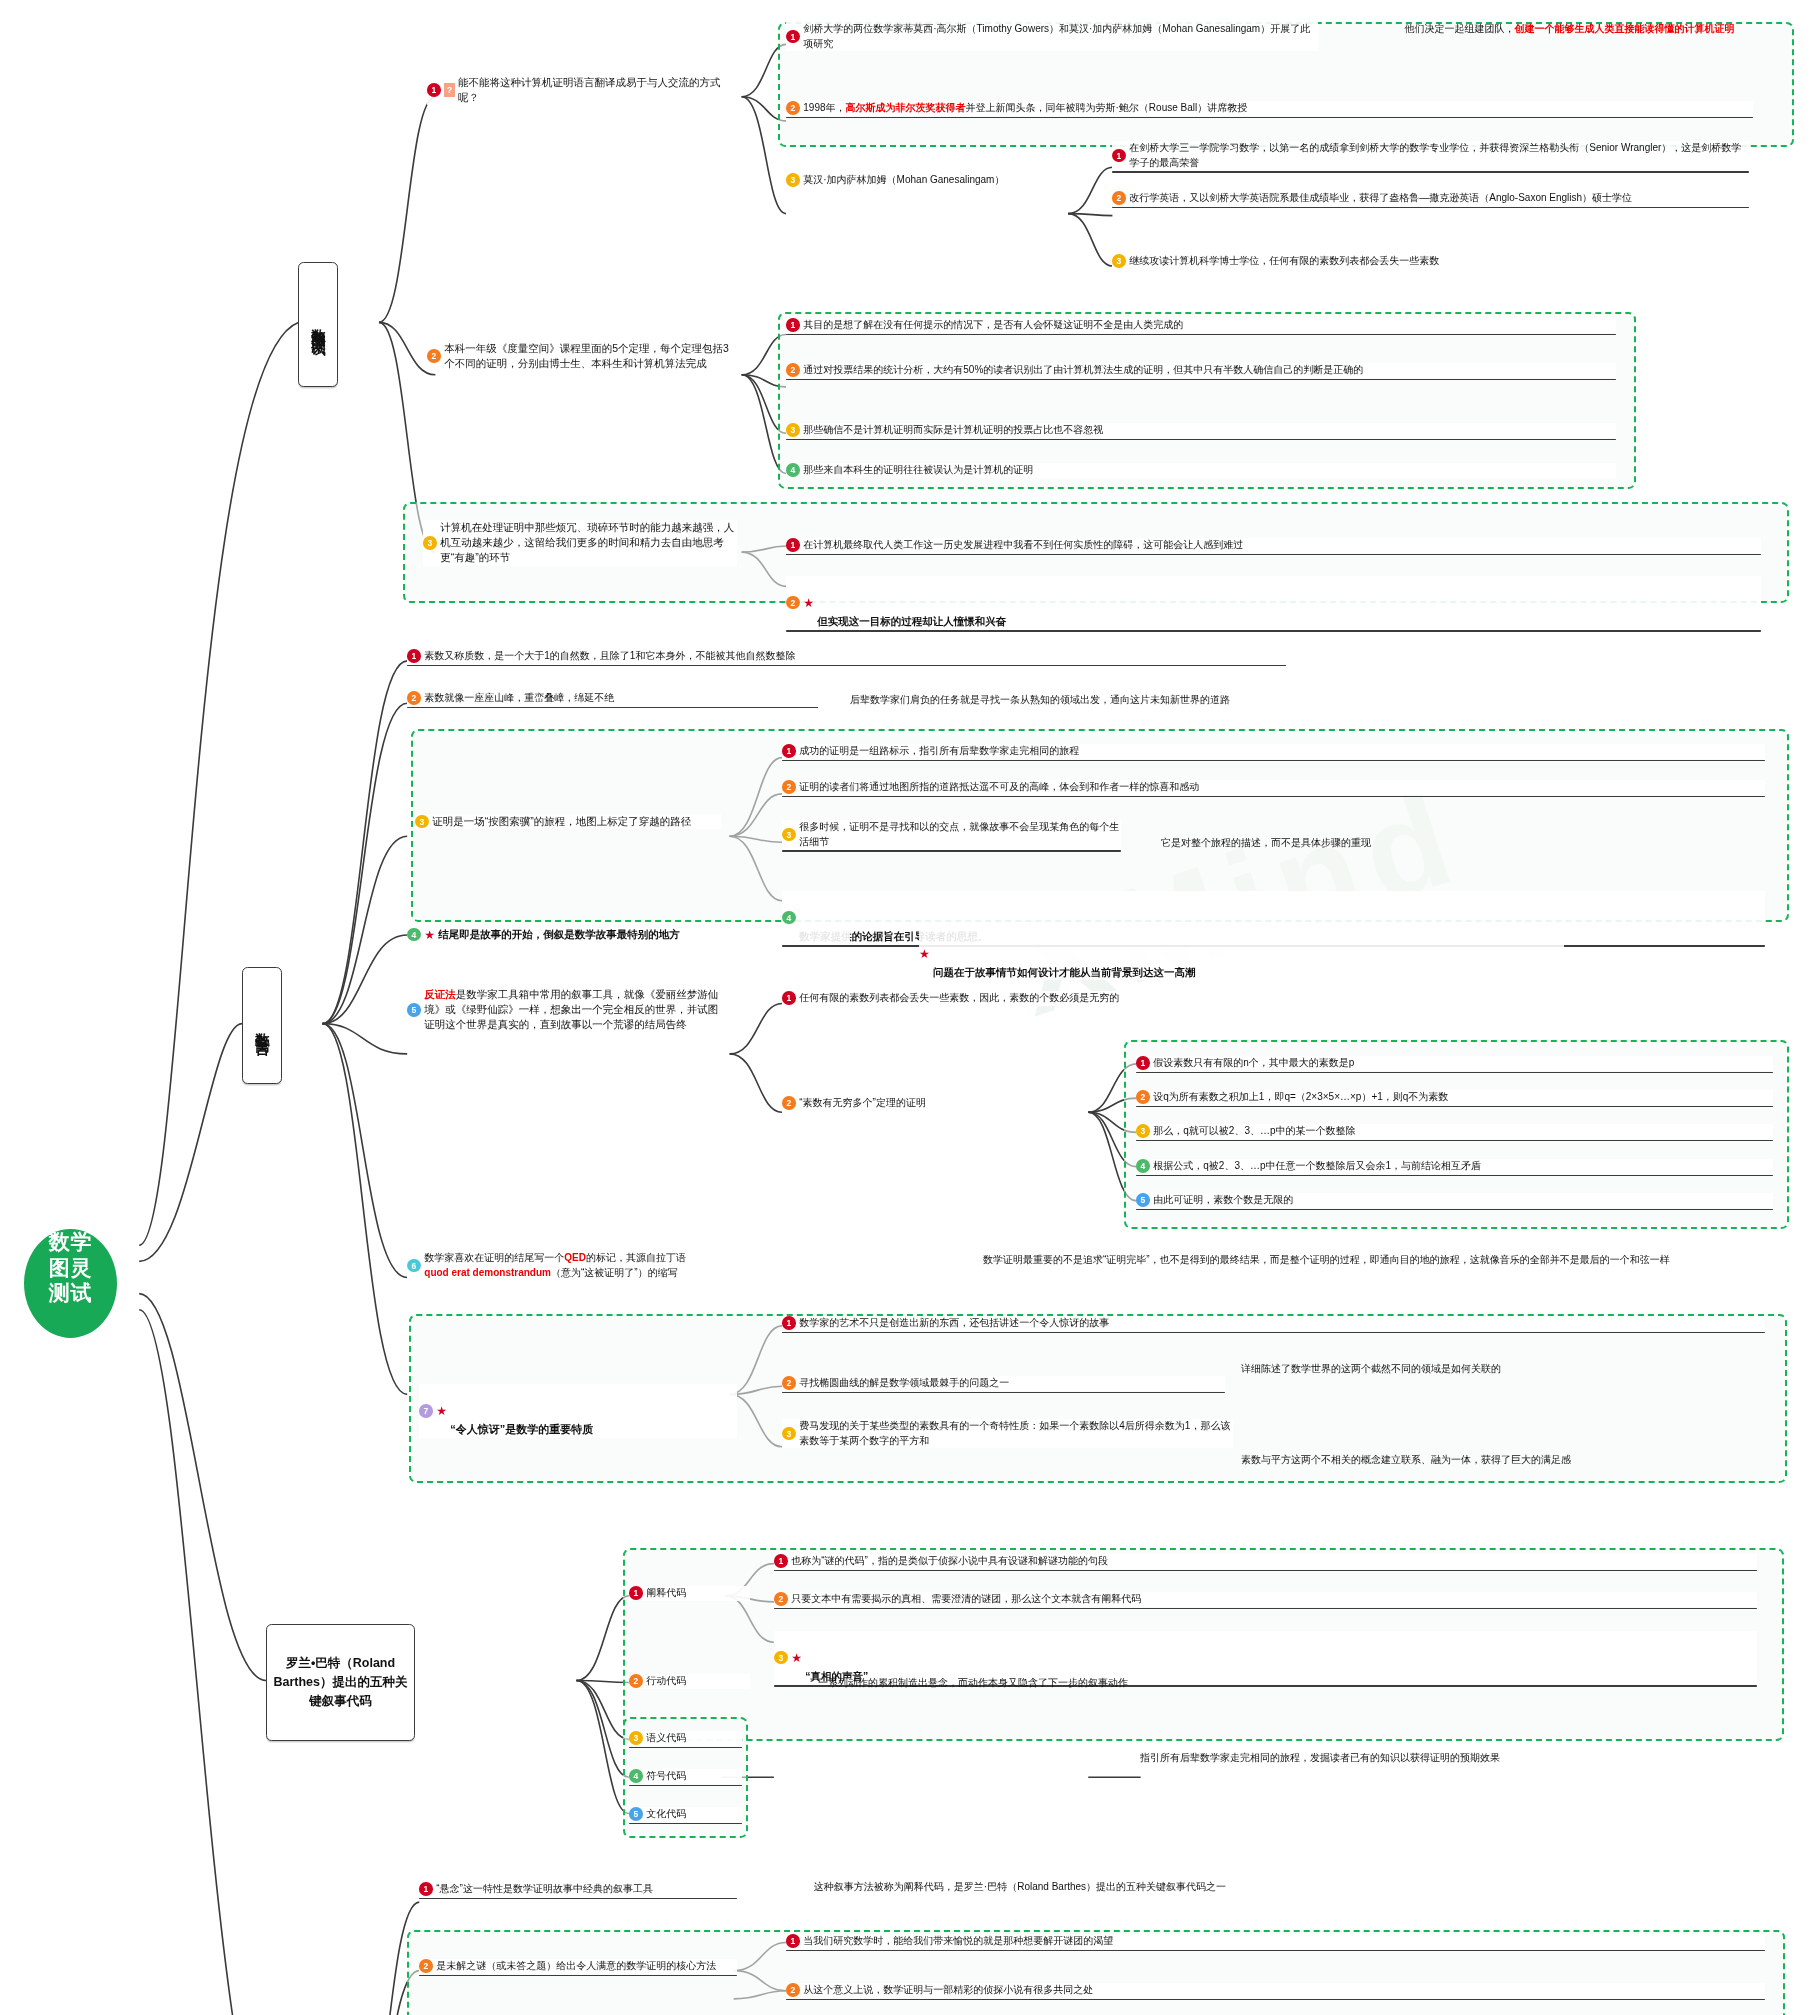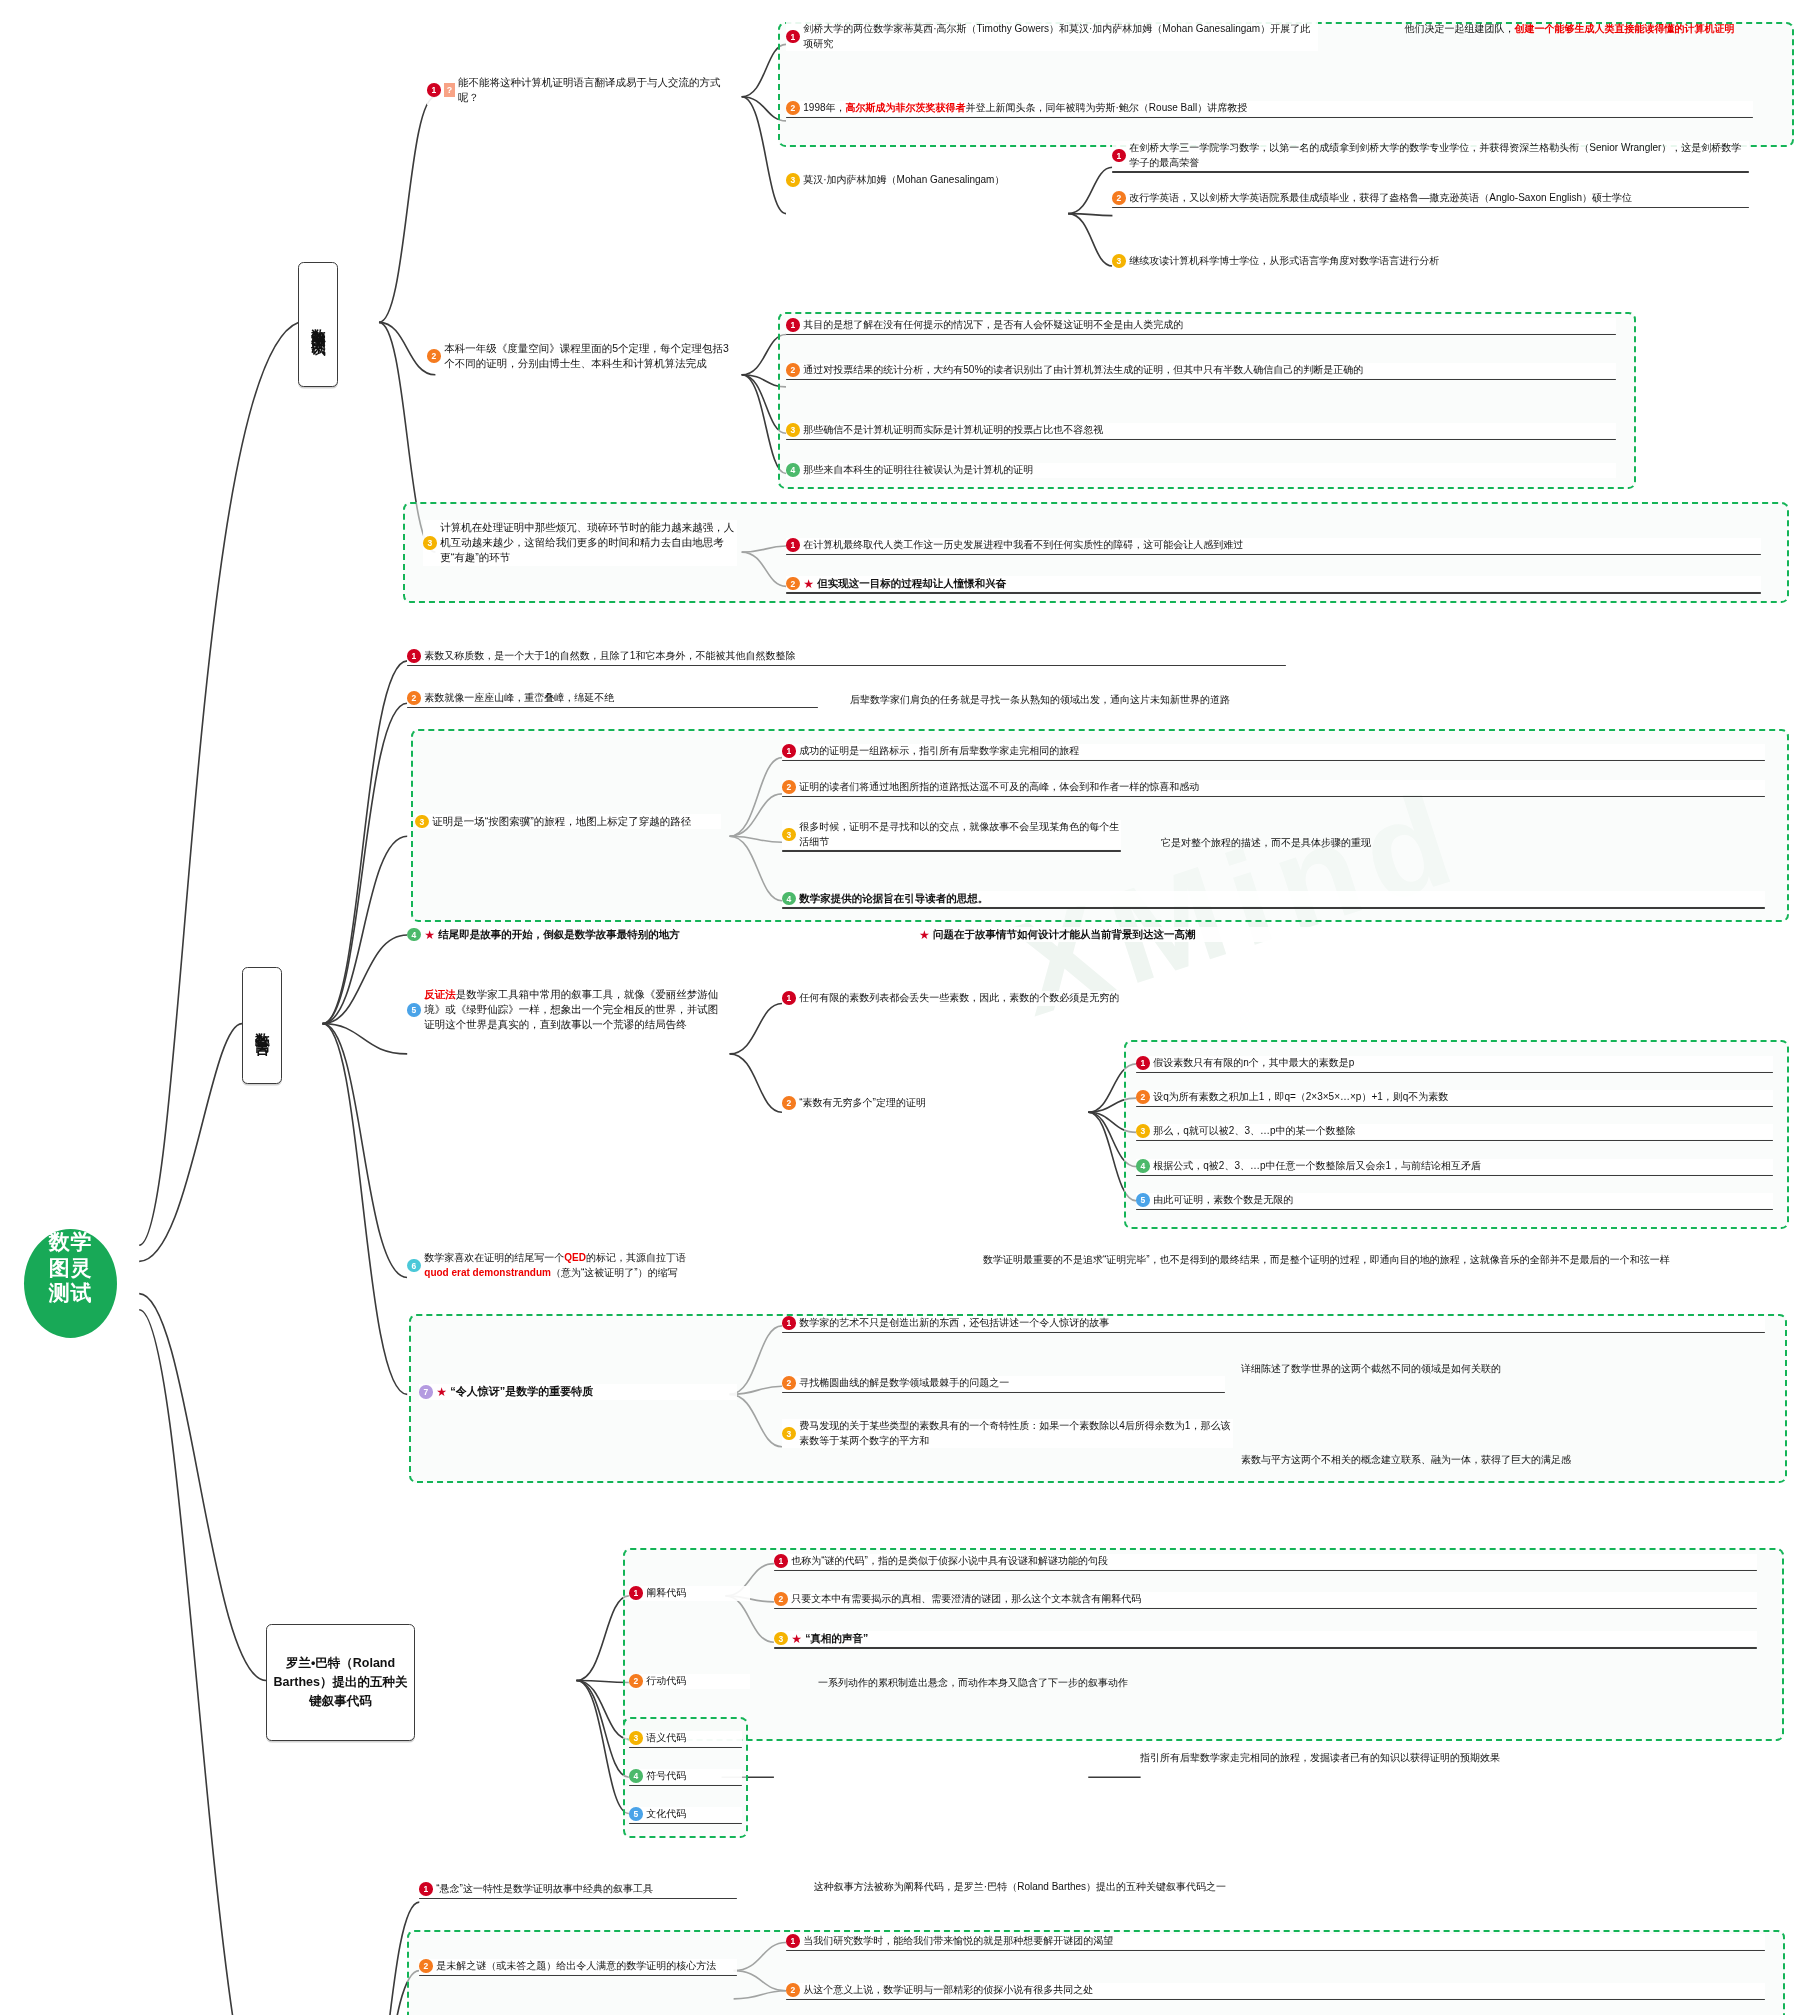--- a/index.html
+++ b/index.html
@@ -67,21 +67,21 @@
   .b4{background:#4CB96B;} .b5{background:#4AA3E8;} .b6{background:#4BC8D8;}
   .b7{background:#B49BE0;}
 
   .star { flex:0 0 auto; color:#D00021; font-size:12px; margin-right:3.2px; line-height:1;}
   .qmark{
     flex:0 0 auto; width:10.5px; height:13.7px; background:#F8A386; color:#fff;
     display:flex; align-items:center; justify-content:center;
     font-weight:bold; font-size:8.9px; margin-right:3.2px;
   }
   .red { color:#EE0000; font-weight:bold; }
-  .redall { color:#EE0000; font-weight:bold; }
+  .redall { color:#EE0000; font-weight:bold;margin-top:38px; }
 
   
   .grp {
     position:absolute;
     border:2px dashed #14B457;
     border-radius:7.3px;
     background:rgba(246,250,247,0.55);
   }
   .grp-solid {
     position:absolute;
@@ -221,21 +221,21 @@
   <div class="node ul" style="left:1112px; top:141px; width:637px; font-size:10px;">
     <span class="bul b1">1</span>
     <span class="txt">在剑桥大学三一学院学习数学，以第一名的成绩拿到剑桥大学的数学专业学位，并获得资深兰格勒头衔（Senior Wrangler），这是剑桥数学学子的最高荣誉</span>
   </div>
   <div class="node ul" style="left:1112px; top:191px; width:637px; font-size:10px;">
     <span class="bul b2">2</span>
     <span class="txt">改行学英语，又以剑桥大学英语院系最佳成绩毕业，获得了盎格鲁—撒克逊英语（Anglo-Saxon English）硕士学位</span>
   </div>
   <div class="node" style="left:1112px; top:254px; width:637px; font-size:10px;">
     <span class="bul b3">3</span>
-    <span class="txt">继续攻读计算机科学博士学位，从形式语言学角度对数学语言进行分析</span>
+    <span class="txt">继续攻读计算机科学博士学位，任何有限的素数列表都会丢失一些素数</span>
   </div>
 
   <div class="grp" style="left:778px; top:312px; width:858px; height:177px;"></div>
 
   <div class="node" style="left:427px; top:341px; width:306px; font-size:10.5px;">
     <span class="bul b2">2</span>
     <span class="txt">本科一年级《度量空间》课程里面的5个定理，每个定理包括3个不同的证明，分别由博士生、本科生和计算机算法完成</span>
   </div>
   <div class="node ul" style="left:786px; top:318px; width:830px; font-size:10px;">
     <span class="bul b1">1</span>

